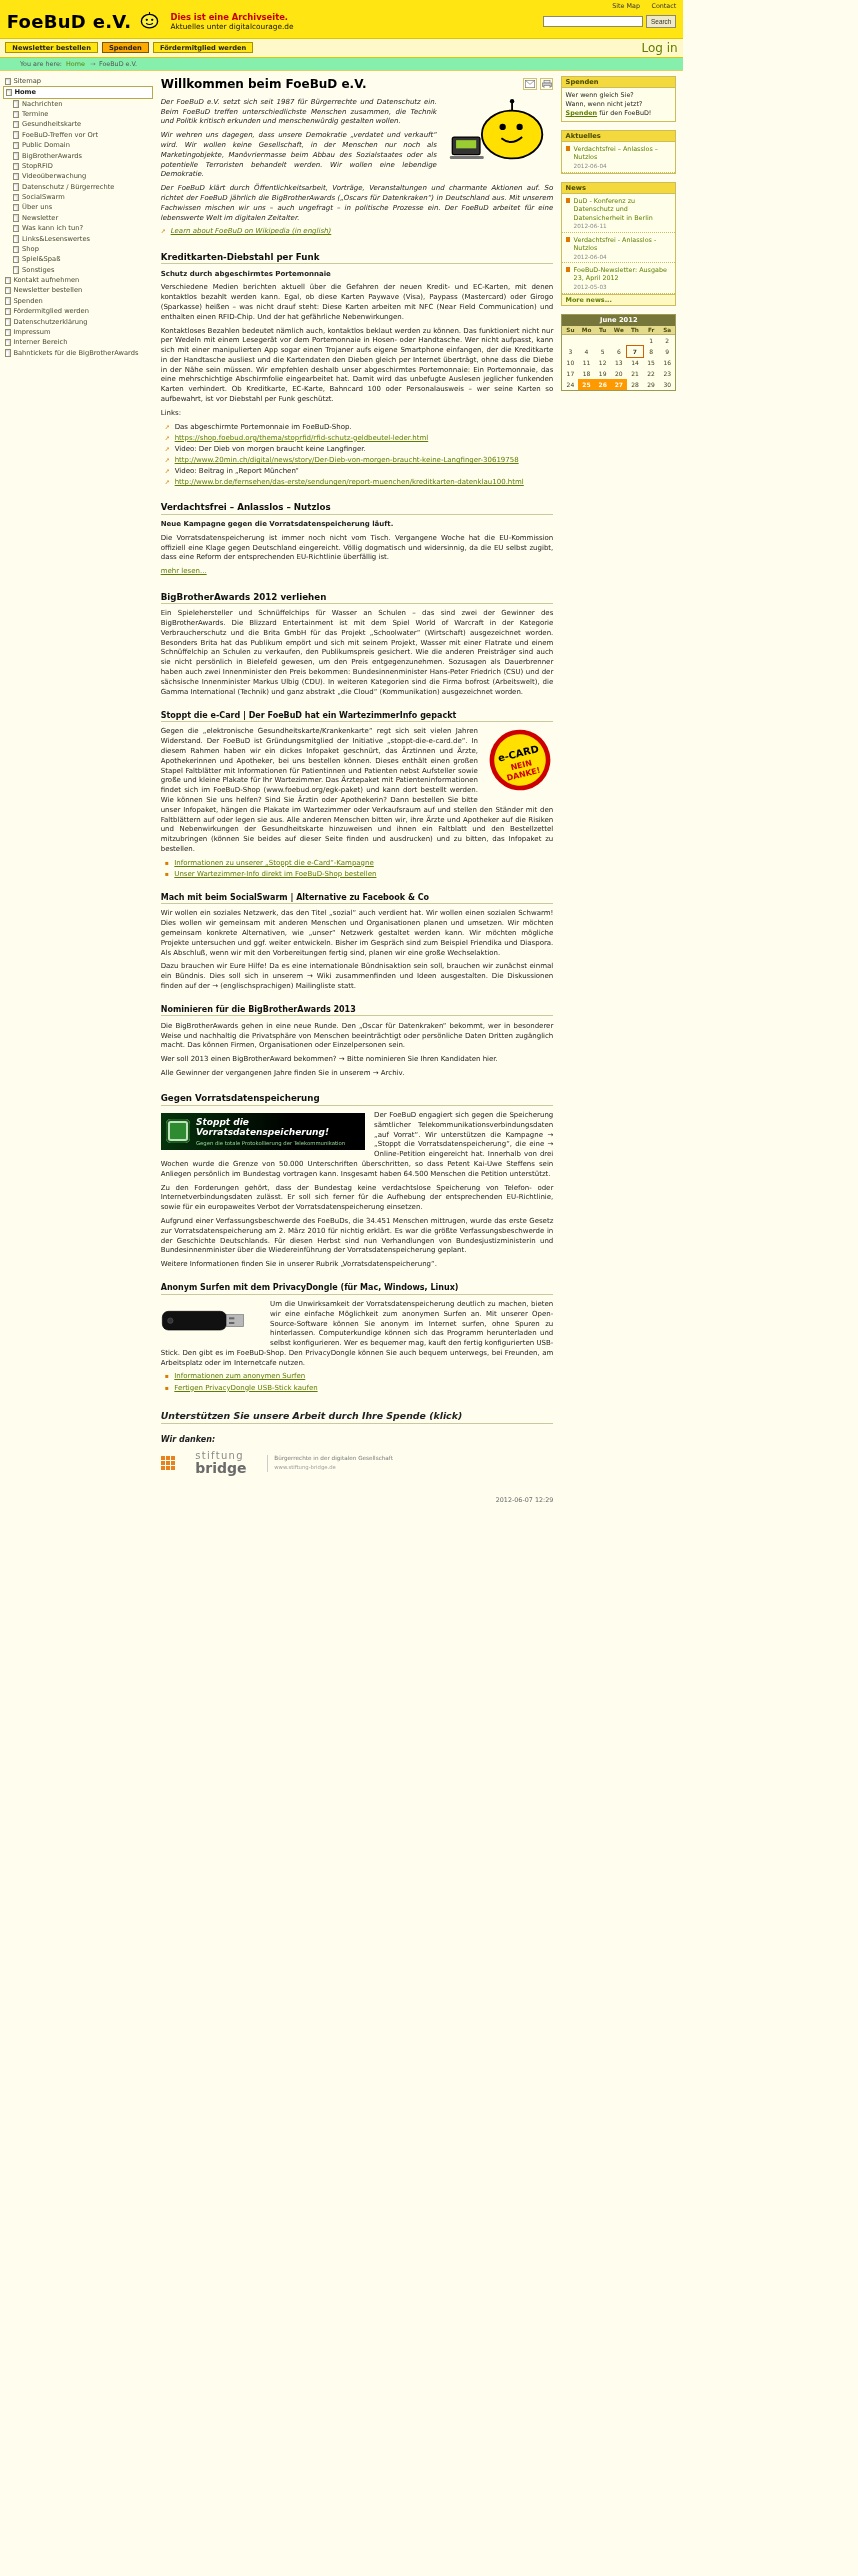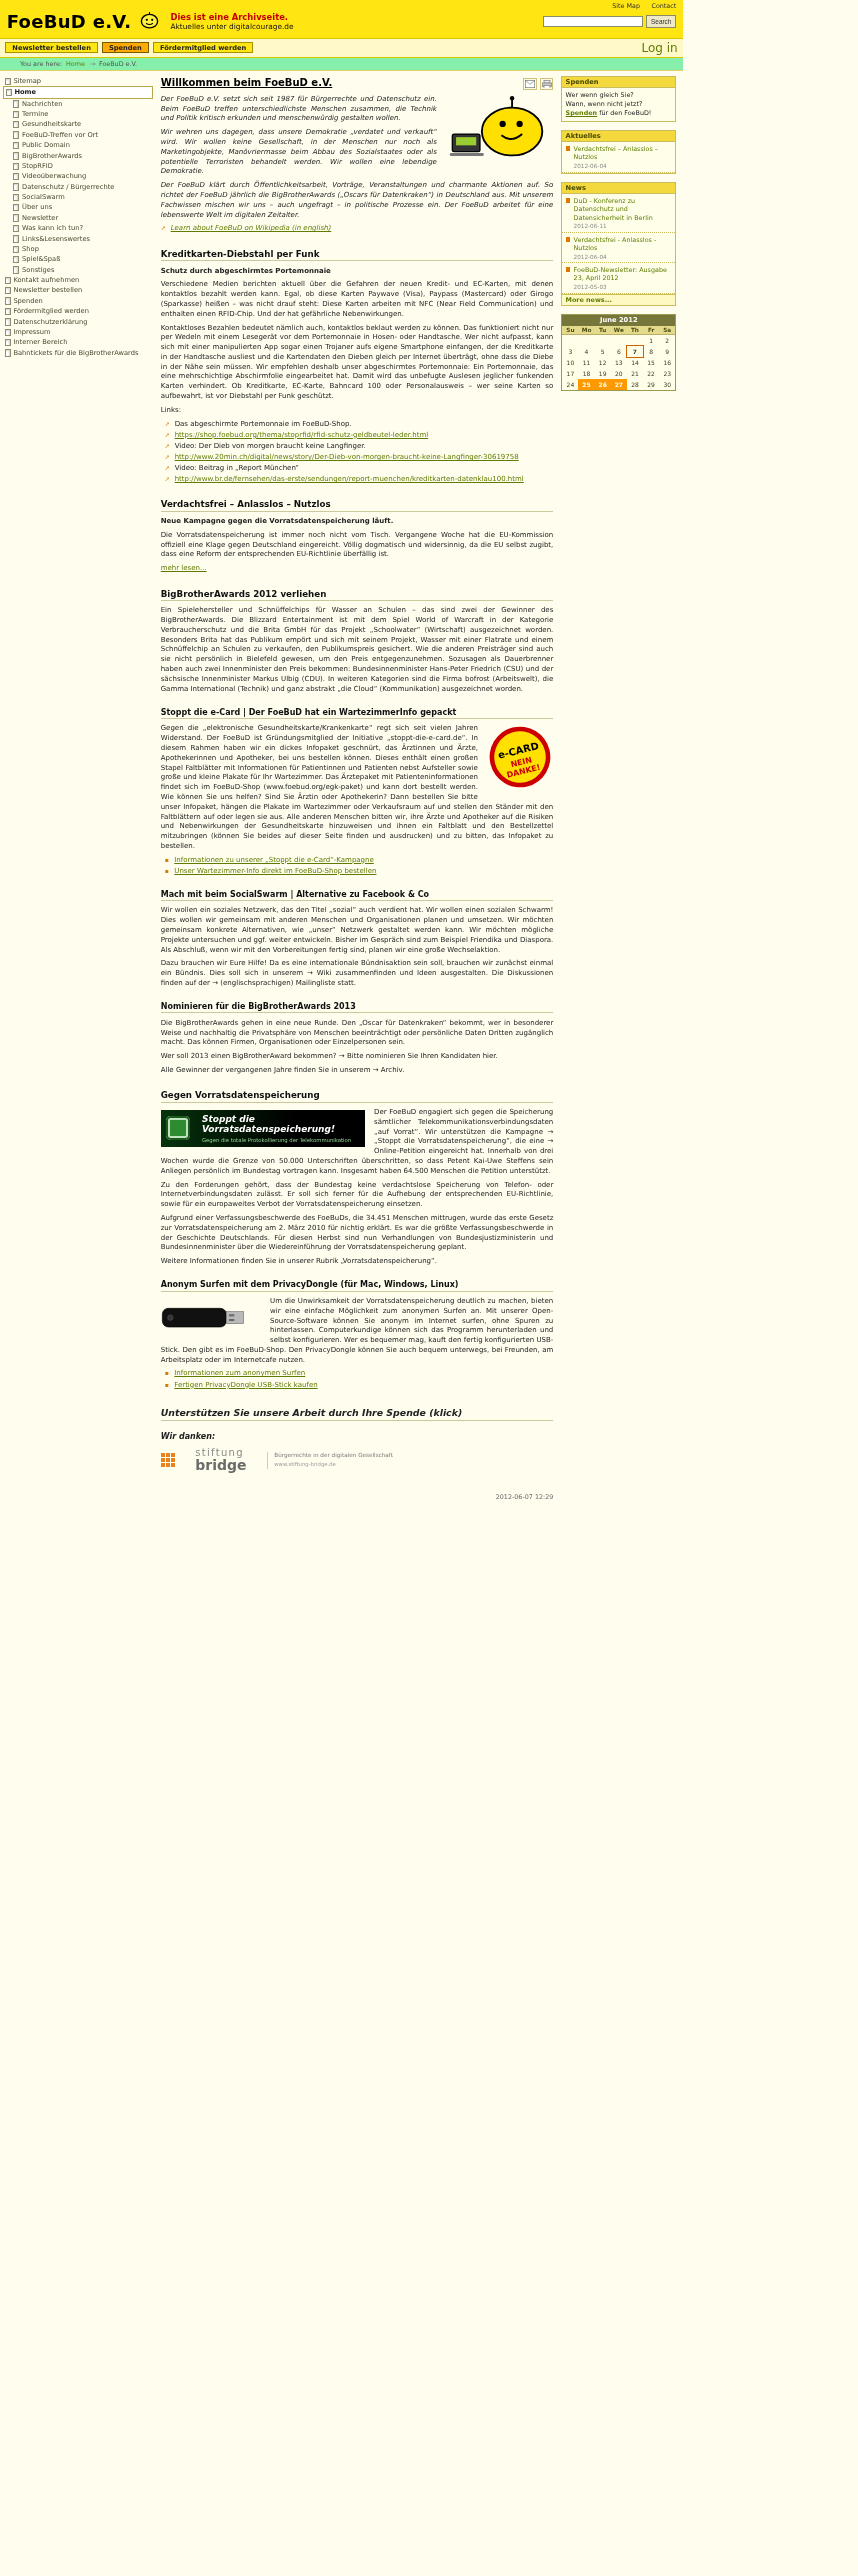--- a/index.html
+++ b/index.html
@@ -47,41 +47,41 @@
   .navitem.current { background: #fff; border: 0.7px solid #b8a84a; }
   .doc-icon { width: 6px; height: 7.4px; background: #fdfdfd; border: 0.7px solid #8f8f6f; flex: none; margin-top: 0.7px;
               box-shadow: inset -1.3px 1.3px 0 #ddd; }
   .navlabel { color: #494930; }
   .navitem.current .navlabel { font-weight: bold; color: #1c1c1c; }
 
   
   .content { min-width: 0; color: #222; }
   .doc-actions { float: right; display: flex; gap: 3.3px; margin: 2px 0 2.7px 8px; }
   .action-icon { display: inline-flex; padding: 0.7px; background: #fffde8; border: 0.7px solid #cfc17a; }
-  h1.page-title { font-size: 10px; margin: 1.3px 0 6.7px; color: #000; text-decoration: underline; }
+  h1.page-title { font-size: 12px; margin: 1.3px 0 6.7px; color: #000; }
   .section-title { font-size: 8.7px; font-weight: bold; color: #101010; border-bottom: 0.7px solid #c9c99d;
                    padding-bottom: 1.3px; margin: 14.7px 0 5.3px; clear: both; }
   .sub-title { font-size: 8px; font-weight: bold; color: #101010; border-bottom: 0.7px solid #c9c99d;
                padding-bottom: 1.3px; margin: 13.4px 0 5.3px; clear: both; }
   .content p { margin: 4px 0; line-height: 1.4; text-align: justify; }
   .lead { font-weight: bold; }
   .intro p { font-style: italic; }
   .mascot { float: right; width: 107px; margin: 0 0 5.3px 9.4px; }
   .wiki-line { margin: 5.3px 0; }
   .ext-icon { display: inline-block; color: #d97b00; font-size: 6px; margin-right: 2.7px; }
   .linklist { list-style: none; margin: 4px 0; padding-left: 4px; }
   .linklist li { margin: 1.7px 0; line-height: 1.35; }
   .linklist a { text-decoration: underline; }
   .linklist li.plain { color: #222; }
   .linklist li.plain .link-text { text-decoration: none; color: #222; }
   .bullet-icon { color: #d97b00; font-size: 6px; margin-right: 3.3px; }
   .more-link { text-decoration: underline; }
   .ecard-sticker { float: right; width: 66px; margin: 0 0 5.3px 9.4px; }
   .vds-banner { float: left; width: 204px; height: 37px; margin: 2px 9.4px 4px 0; padding: 4px 5.3px;
-                background: linear-gradient(90deg, #06330c, #000 65%); display: flex; align-items: center; gap: 12px; }
+                background: linear-gradient(90deg, #06330c, #000 65%); display: flex; align-items: center; gap: 6px; }
   .vds-logo { width: 24px; height: 24px; flex: none; border-radius: 4.7px; background: #2f8b2f;
               box-shadow: inset 0 0 0 2px #1c5a1c, inset 0 0 0 4px #bfe3bf; }
   .vds-line1 { display: block; color: #fff; font-weight: bold; font-style: italic; font-size: 9px; line-height: 1.15; }
   .vds-line2 { display: block; color: #94d694; font-size: 5.3px; margin-top: 2px; }
   .dongle-img { float: left; width: 100px; margin: 2px 9.4px 2.7px 0; }
   .donate-title { font-size: 9.4px; font-weight: bold; font-style: italic; border-bottom: 0.7px solid #c9c99d;
                   padding-bottom: 2px; margin: 17.4px 0 6.7px; clear: both; }
   .thanks-label { font-size: 8px; font-weight: bold; font-style: italic; margin: 10.7px 0 5.3px; }
   .bridge-box { display: flex; align-items: center; gap: 20px; margin: 6.7px 0 2.7px; }
   .bridge-dots { display: grid; grid-template-columns: repeat(3, 4px); grid-auto-rows: 4px; gap: 1.3px; }

